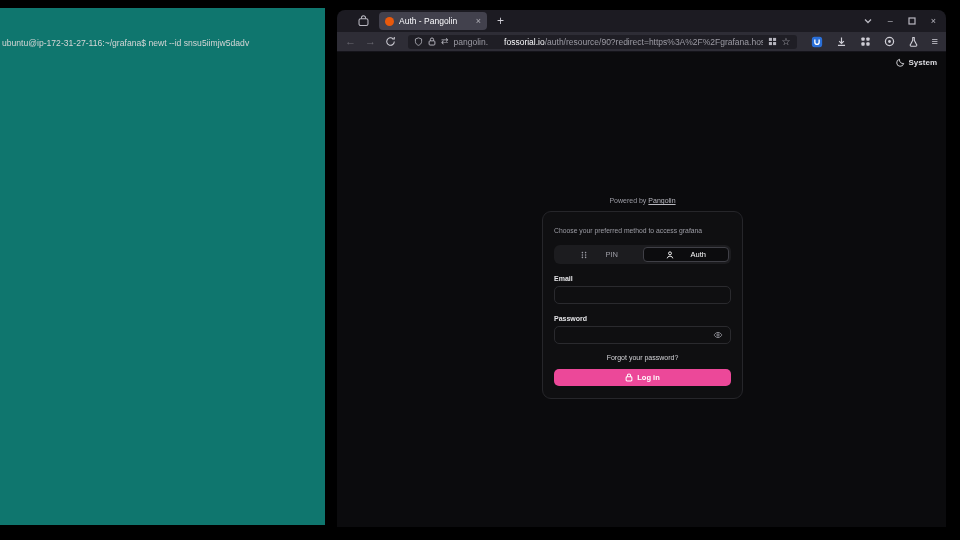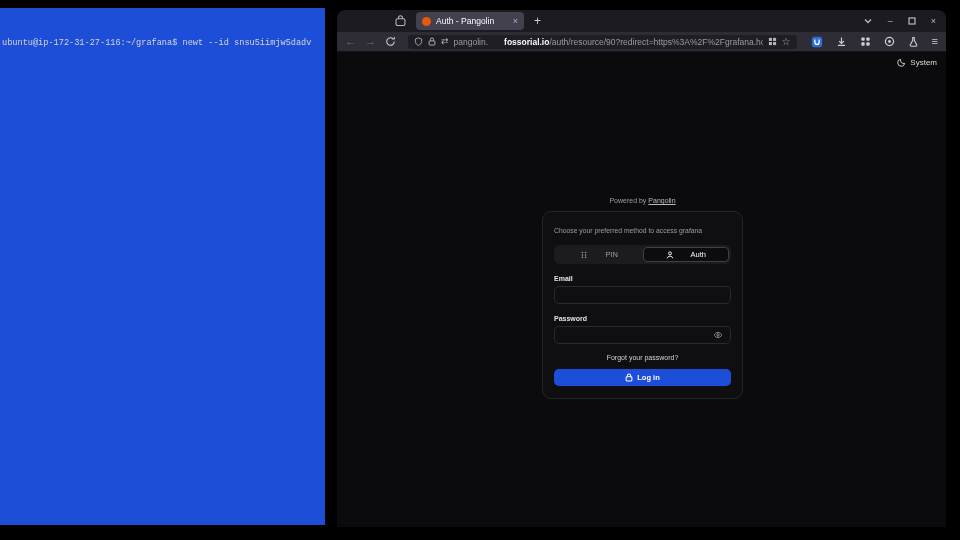--- a/index.html
+++ b/index.html
@@ -6,37 +6,37 @@
   html,body { margin:0; padding:0; background:#000; }
   #screen {
     position:relative; width:960px; height:540px; background:#000;
     font-family:"Liberation Sans", sans-serif; overflow:hidden;
   }
   svg { display:block; }
 
   
   .terminal {
     position:absolute; left:0; top:8px; width:325px; height:517px;
-    background:#1d4ed8; color:#d6d6d6;
-    font-family:Liberation Mono, monospace;
+    background:#0f766e; color:#d6d6d6;
+    font-family:Liberation Sans, sans-serif;
     font-size:8.6px; line-height:12.4px;
     padding:4px 1px 0 2px; white-space:pre-wrap; word-break:break-all;
   }
   .term-line { white-space:pre; }
   .cursor {
     display:inline-block; width:5px; height:9px;
     border:1px solid #d6d6d6; vertical-align:-1px; margin-left:1px;
   }
 
   
   .browser {
     position:absolute; left:337px; top:10px; width:609px; height:517px;
     background:#1c1b22; border-radius:8px 8px 0 0; overflow:hidden;
   }
-  .tabbar { height:22px; display:flex; align-items:center; color:#b9b8c1;margin-left:37px; }
+  .tabbar { height:22px; display:flex; align-items:center; color:#b9b8c1; }
   .ffview-btn { margin-left:20px; color:#b9b8c1; }
   .tab {
     margin-left:9px; width:108px; height:18px; background:#42414d;
     border-radius:4px; display:flex; align-items:center; padding:0 6px; gap:5px;
   }
   .tab-title { flex:1; font-size:8.5px; color:#fbfbfe; white-space:nowrap; overflow:hidden; }
   .tab-close { font-size:9px; color:#b0afb7; line-height:1; }
   .newtab { margin-left:10px; font-size:12px; color:#d0cfd6; line-height:1; }
   .tabbar-right { margin-left:auto; display:flex; align-items:center; gap:15px; padding-right:10px; }
   .win-glyph { font-size:9px; color:#b9b8c1; line-height:1; }
@@ -46,31 +46,31 @@
     padding:0 8px; gap:9px; border-bottom:1px solid #15141a;
   }
   .nav-dim { color:#6c6b74; font-size:11px; line-height:1; }
   .nav-lit { color:#cfced6; }
   .urlbar {
     flex:1; height:14px; background:#1f1e25; border-radius:3px;
     display:flex; align-items:center; padding:0 6px; gap:5px; margin:0 3px;
     color:#b6b5be; min-width:0;
   }
   .url-text { flex:1; font-size:8.5px; color:#9c9ba4; white-space:nowrap; overflow:hidden; min-width:0; }
-  .url-text b { color:#fbfbfe; font-weight:bold;padding-left:16px; }
+  .url-text b { color:#fbfbfe; font-weight:normal;padding-left:16px; }
   .swap-glyph { font-size:9px; color:#b6b5be; line-height:1; }
   .star-glyph { font-size:10px; color:#b6b5be; line-height:1; }
   .toolbar-right { display:flex; align-items:center; gap:13px; color:#cfced6; padding-left:2px; }
   .menu-glyph { font-size:11px; color:#cfced6; line-height:1; }
 
   
   .page { position:absolute; left:0; top:42px; width:609px; height:475px; background:#0b0b0d; }
   .theme-btn {
     position:absolute; top:6px; right:9px; display:flex; align-items:center; gap:4px;
-    color:#dcdce1; font-size:8px;
+    color:#dcdce1; font-size:8px;font-weight:bold;
   }
   .auth-wrap { position:absolute; left:205px; top:145px; width:201px; }
   .powered { text-align:center; font-size:7px; color:#9c9ca4; margin-bottom:7px; }
   .powered-link { color:#b9b9c0; text-decoration:underline; }
   .card {
     background:#0f0f11; border:1px solid #26262a; border-radius:9px;
     padding:11px 11px 12px 11px;
   }
   .card-title { font-size:11.5px; font-weight:bold; color:#fafafa; letter-spacing:.1px; }
   .card-sub { font-size:6.8px; color:#9d9da5; margin-top:4px; }
@@ -269,21 +269,21 @@
             <span class="eye-btn">
               <svg width="10" height="10" viewBox="0 0 14 14" fill="none" stroke="#9d9da5" stroke-width="1.2">
                 <path d="M1.5 7s2.2-3.6 5.5-3.6S12.5 7 12.5 7 10.3 10.6 7 10.6 1.5 7 1.5 7z"></path>
                 <circle cx="7" cy="7" r="1.6"></circle>
               </svg>
             </span>
           </div>
 
           <div class="forgot">Forgot your password?</div>
 
-          <button class="login-btn" id="login-btn" style="background: #1d4ed8;">
+          <button class="login-btn" id="login-btn" style="background: #ec4899;">
             <span>
               <svg width="8" height="9" viewBox="0 0 12 14" fill="none" stroke="#ffffff" stroke-width="1.6">
                 <rect x="1.5" y="6" width="9" height="6.5" rx="1.5"></rect>
                 <path d="M3.5 6V4a2.5 2.5 0 0 1 5 0v2"></path>
               </svg>
             </span>
             <span>Log in</span>
           </button>
         </div>
       </div>

